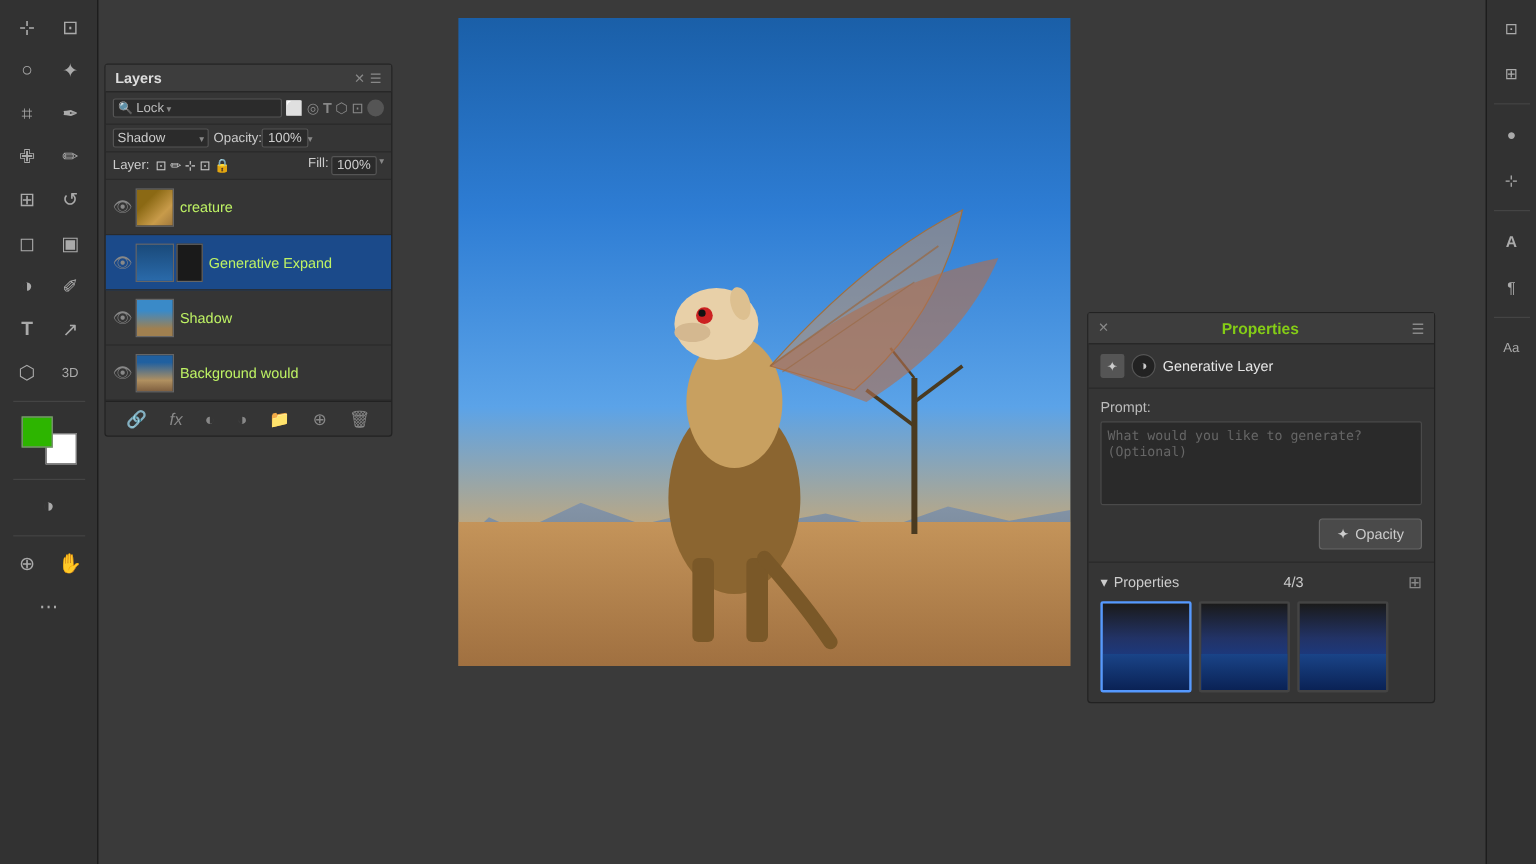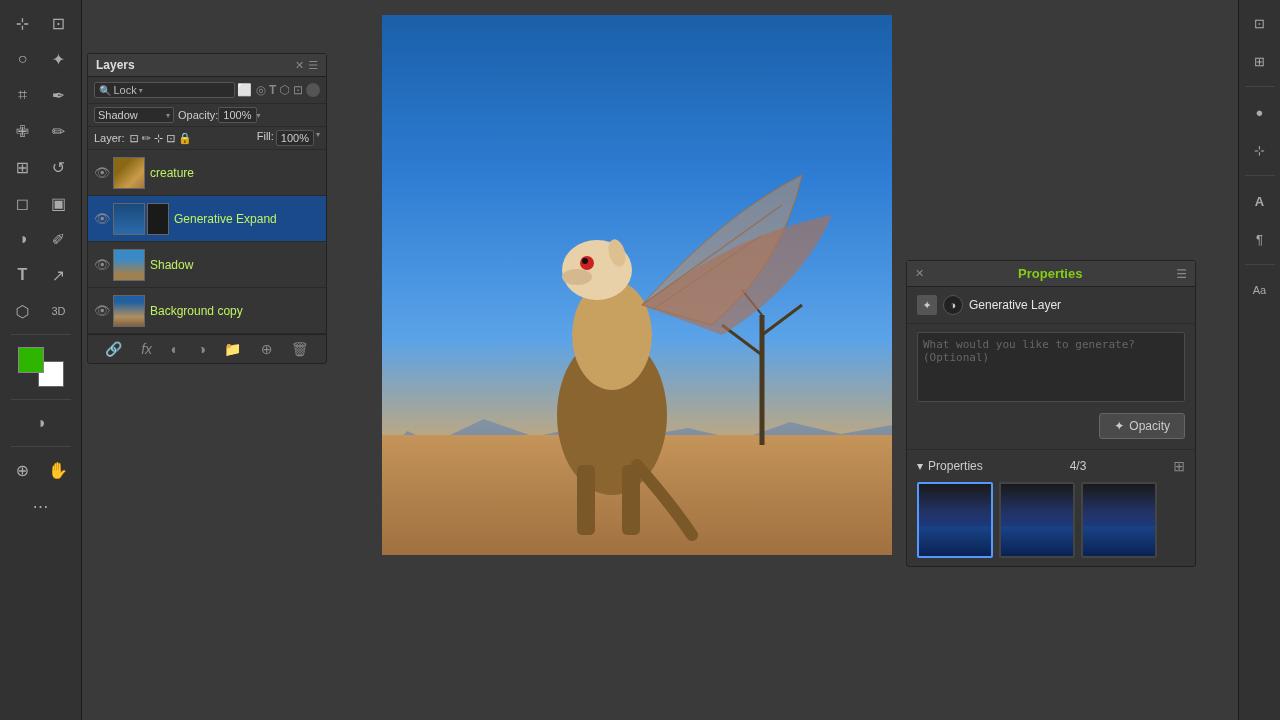--- a/index.html
+++ b/index.html
@@ -625,21 +625,21 @@
             <div class="thumb-shadow"></div>
           </div>
           <span class="layer-name">Shadow</span>
         </div>
 
         <div class="layer-row">
           <div class="layer-eye">👁</div>
           <div class="layer-thumb">
             <div class="thumb-bg"></div>
           </div>
-          <span class="layer-name">Background copy</span>
+          <span class="layer-name">Background would</span>
         </div>
 
       </div>
 
       <div class="layers-footer">
         <span class="footer-icon" title="Link layers">🔗</span>
         <span class="footer-icon" title="Add layer style" style="font-style:italic;">fx</span>
         <span class="footer-icon" title="Add mask">◐</span>
         <span class="footer-icon" title="New fill or adjustment layer">◑</span>
         <span class="footer-icon" title="Create group">📁</span>
@@ -692,20 +692,21 @@
         <span style="cursor:pointer;color:#888;">☰</span>
       </div>
 
       <div class="props-layer-type">
         <div class="layer-type-icon" style="background:#555;">✦</div>
         <div class="layer-type-icon-small">◑</div>
         <span class="layer-type-name">Generative Layer</span>
       </div>
 
       <div class="props-prompt">
+        <div class="prompt-label">Prompt:</div>
         <textarea class="prompt-textarea" placeholder="What would you like to generate? (Optional)" style=""></textarea>
       </div>
 
       <div class="props-generate">
         <button class="generate-btn">
           <span>✦</span>
           <span>Opacity</span>
         </button>
       </div>
 

